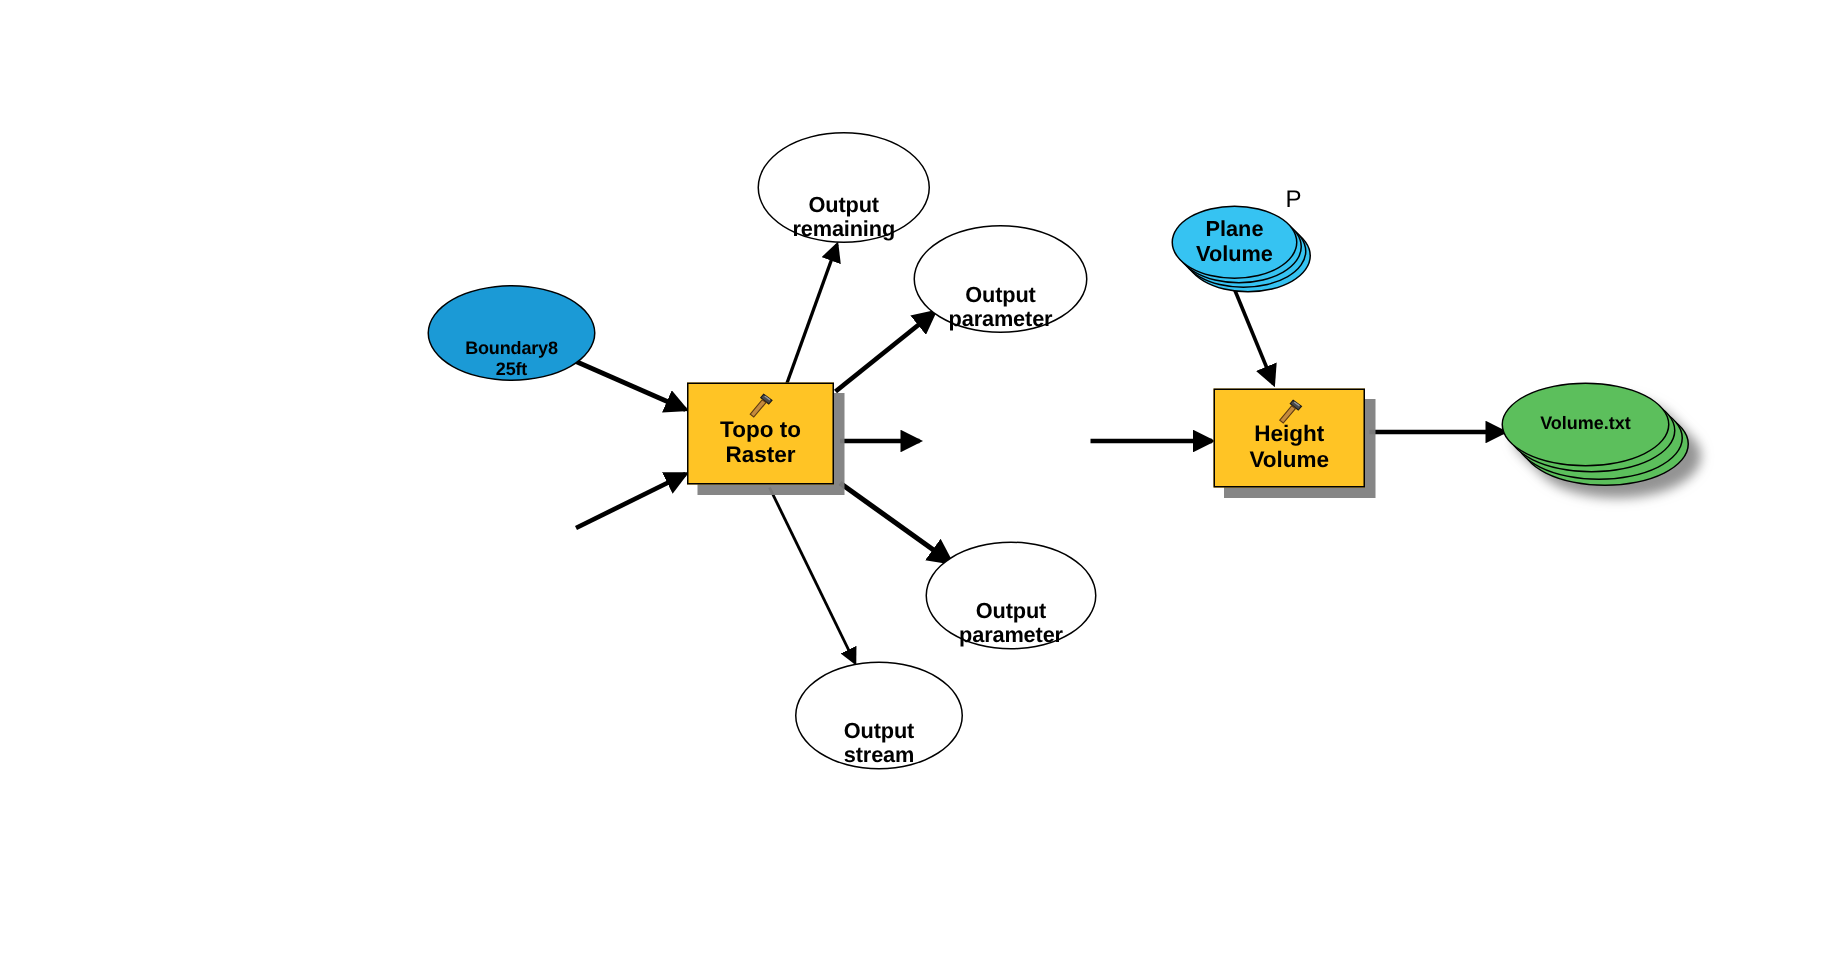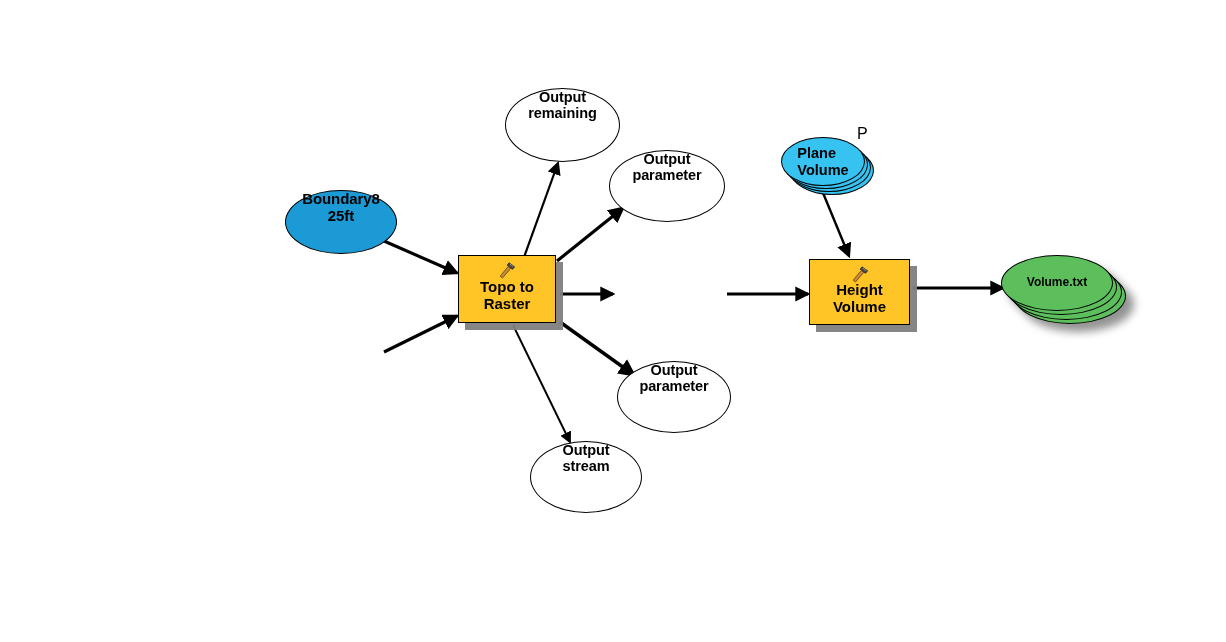--- a/index.html
+++ b/index.html
@@ -27,32 +27,32 @@
     pointer-events: none;
   }
   .node {
     position: absolute;
     box-sizing: border-box;
   }
   
   .ellipse {
     border-radius: 50%;
     display: flex;
-    align-items: flex-start;
+    align-items: flex-end;
     justify-content: center;
     text-align: center;
     line-height: 1.12;
     color: #000000;
     font-weight: bold;
     letter-spacing: -0.1px;
   }
   .ell-input {
     background: #1b9ad6;
     border: 1.6px solid #000000;
-    font-size: 15px;
+    font-size: 12px;
   }
   .ell-derived {
     background: #5cbf5c;
     border: 1.6px solid #000000;
     font-size: 15px;
     filter: drop-shadow(7px 7px 3px rgba(110,110,110,0.85));
   }
   .ell-output {
     background: #ffffff;
     border: 1.3px solid #000000;
@@ -72,21 +72,21 @@
   }
   .stack-wrap {
     position: absolute;
   }
   .stack-top {
     position: absolute;
     border-radius: 50%;
     display: flex;
     align-items: center;
     justify-content: center;
-    text-align: left;
+    text-align: center;
     line-height: 1.12;
     color: #000;
     font-weight: bold;
     box-sizing: border-box;
   }
   .param-flag {
     position: absolute;
     font-size: 16px;
     font-weight: normal;
     color: #000000;

